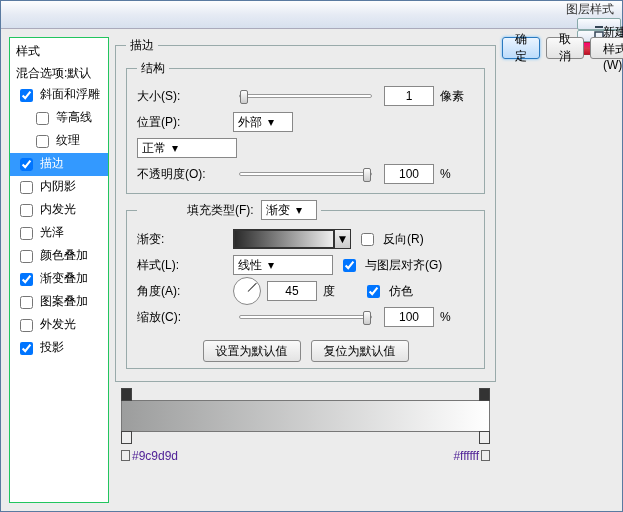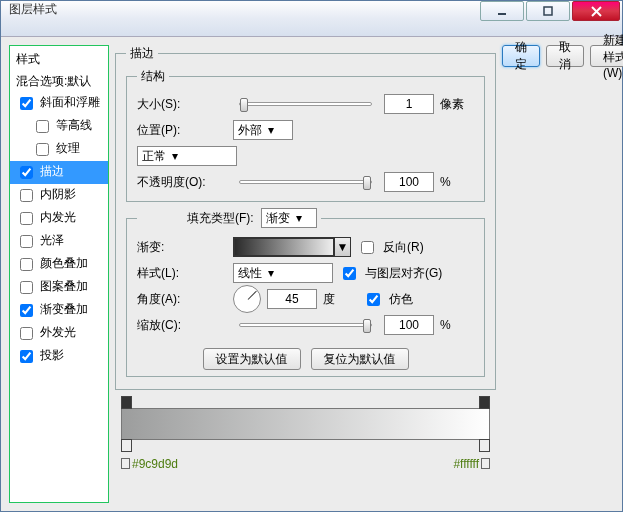--- a/index.html
+++ b/index.html
@@ -1,18 +1,18 @@
 <!DOCTYPE html>
 <html><head>
 <meta charset="utf-8">
 <style>
 * { box-sizing: border-box; font-family: "Microsoft YaHei", Tahoma, sans-serif; font-size: 12px; }
 body { margin: 0; background: #fff; }
 .window { width: 623px; height: 512px; background: #ececec; border: 1px solid #5a7aa0; display: flex; flex-direction: column; }
-.titlebar { display: flex; align-items: flex-start; background: linear-gradient(#fdfdfe, #e6ebf4 50%, #d7e0ee); height: 36px; border-bottom: 1px solid #aab; }
+.titlebar { display: flex; align-items: flex-end; background: linear-gradient(#fdfdfe, #e6ebf4 50%, #d7e0ee); height: 28px; border-bottom: 1px solid #aab; flex-direction: column; }
 .titlebar .title { flex: 1; padding: 0 8px; color: #333; }
 .win-btn { width: 44px; height: 20px; margin: 0 1px; border: 1px solid #8aa; background: linear-gradient(#fafcff,#dfe7f3); display:flex; align-items:center; justify-content:center; border-radius: 2px; }
 .win-close { background: linear-gradient(#f07,#d9374a,#c01126); color:#fff; width: 48px; border-color:#a23; margin-right:2px;}
 .win-close svg { stroke:#fff; }
 .body { flex:1; display:flex; padding:8px; gap:6px; }
 .sidebar { width:100px; border:1px solid #22c55e; background:#fff; padding:2px 0; }
 .sidebar-header { padding:3px 6px; }
 .side-item { display:flex; align-items:flex-start; gap:4px; padding:2px 6px; }
 .side-item input[type=checkbox]{ width:13px; height:13px; }
 .side-item.selected { background:#3399ff; color:#fff; }
@@ -38,21 +38,21 @@
 .rightcol .btn { justify-content:center; }
 .btn.primary { border:1px solid #2a7ac0; background:linear-gradient(#eaf4ff,#bcdcfb); box-shadow:0 0 3px #6bf; }
 .preview-box { width:86px; height:70px; margin:6px auto; background:linear-gradient(#e8e8e8,#d8d8d8); display:flex; align-items:center; justify-content:center; border-radius:2px;}
 .preview-cube { width:38px; height:38px; background:#fafafa; border-radius:4px; box-shadow: 2px 3px 4px rgba(0,0,0,.25), inset 0 0 0 1px #eee; }
 .grad-editor { margin-top:18px; position:relative; padding:0 6px 30px 6px; }
 .grad-bar { height:32px; border:1px solid #777; background:linear-gradient(90deg,#9c9d9d,#ffffff); position:relative; }
 .stop { position:absolute; width:11px; height:13px; border:1px solid #444; background:#eee; }
 .stop.top { top:-13px; }
 .stop.bot { bottom:-13px; }
 .stop.fill-dark { background:#333; }
-.color-label { position:absolute; bottom:-2px; font-size:16px; color:#4d7c0f; font-family: Consolas, monospace; margin-top: 33px; }
+.color-label { position:absolute; bottom:-2px; font-size:16px; color:#4c1d95; font-family: Consolas, monospace; margin-top: 33px; }
 .small-stop { display:inline-block; width:9px; height:11px; border:1px solid #666; background:#eee; vertical-align:middle; margin:0 2px;}
 .btnrow { display:flex; gap:10px; justify-content:center; margin-top:10px; }
 .chk { width:13px; height:13px; }
 </style>
 </head>
 <body>
 
 <div class="window">
 
   <div class="titlebar">
@@ -108,26 +108,26 @@
         </div>
       <div class="side-item">
           <input type="checkbox" class="chk" style="">
           <span>光泽</span>
         </div>
       <div class="side-item">
           <input type="checkbox" class="chk" style="">
           <span>颜色叠加</span>
         </div>
       <div class="side-item">
+          <input type="checkbox" class="chk" checked="" style="">
+          <span>渐变叠加</span>
+        </div>
+      <div class="side-item">
           <input type="checkbox" class="chk" style="">
           <span>图案叠加</span>
-        </div>
-      <div class="side-item">
-          <input type="checkbox" class="chk" checked="" style="">
-          <span>渐变叠加</span>
         </div>
       <div class="side-item">
           <input type="checkbox" class="chk" style="">
           <span>外发光</span>
         </div>
       <div class="side-item">
           <input type="checkbox" class="chk" checked="" style="">
           <span>投影</span>
         </div>
     </div>

